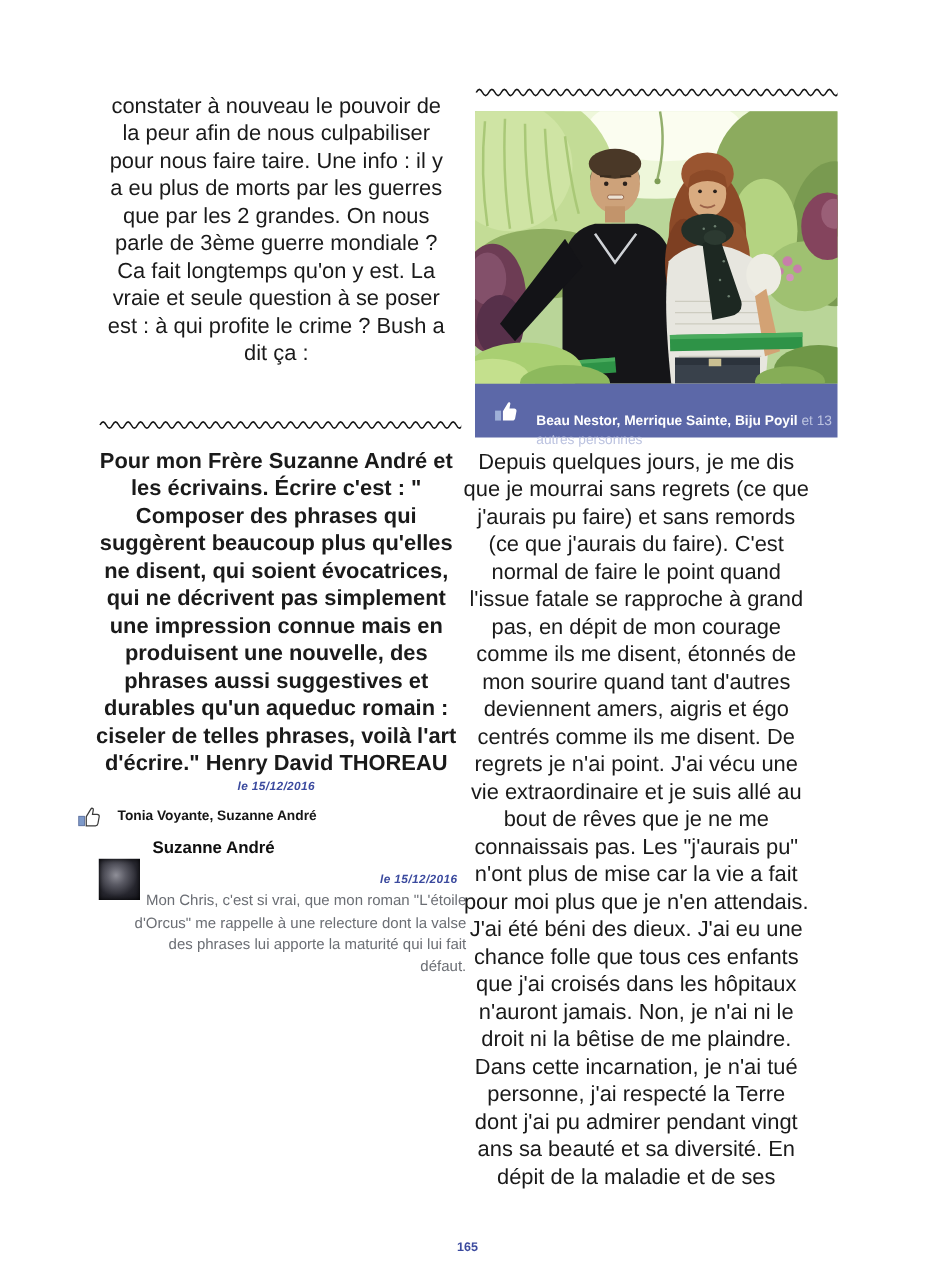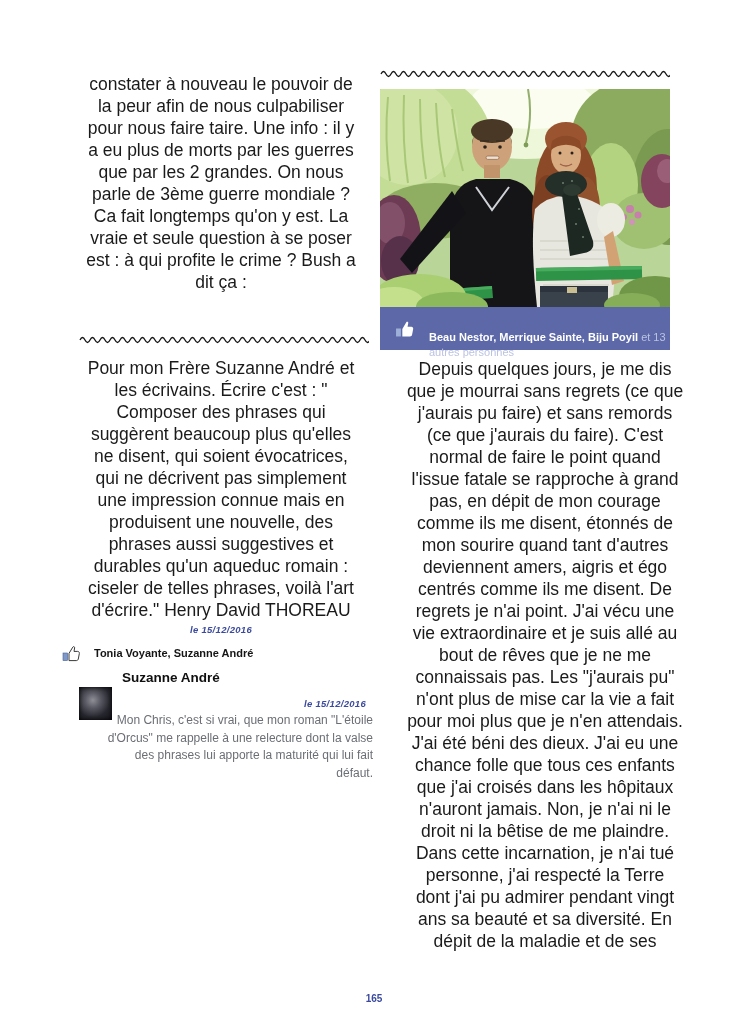--- a/index.html
+++ b/index.html
@@ -14,21 +14,21 @@
   .date{
     position:absolute;text-align:center;font-size:9.5px;font-weight:bold;
     font-style:italic;color:#3b4a9e;letter-spacing:.3px;
   }
   .wavy{position:absolute;width:290px;height:9px;}
   .wavy path{stroke:#141414;stroke-width:1.3;fill:none;}
   
   #p1{left:72px;top:73px;width:298px;}
   #d1{left:72px;top:300px;width:298px;}
   #w1{left:79px;top:335px;}
-  #p2{left:72px;top:357px;width:298px;}
+  #p2{left:72px;top:357px;width:298px;font-weight:bold;}
   #d2{left:72px;top:624px;width:298px;}
   .likes-row{position:absolute;left:62px;top:644px;display:flex;align-items:center;gap:11px;text-align:right;}
   .likes-row .names{font-size:11px;font-weight:bold;color:#151515;}
   #avatar{
     position:absolute;left:79px;top:687px;width:33px;height:33px;
     background:radial-gradient(circle at 42% 40%, #8f8f98 0%, #5a5a64 28%, #26262e 62%, #121218 100%);
     box-shadow:inset 0 0 4px #000;
   }
   #cauthor{position:absolute;left:122px;top:670px;font-size:13.5px;font-weight:bold;color:#0f0f0f;}
   #cdate{left:72px;top:698px;width:294px;text-align:right;}
@@ -41,21 +41,21 @@
   #photo{position:absolute;left:380px;top:89px;width:290px;height:218px;}
   #photo svg{display:block;}
   #likebar{
     position:absolute;left:380px;top:307px;width:290px;height:43px;
     background:#5c68a8;display:flex;align-items:center;
   }
   #likebar .lb-icon{margin-left:15px;flex:0 0 auto;}
   #likebar .lb-text{margin-left:12px;width:242px;font-size:11px;line-height:14.5px;color:#ffffff;margin-top:32px;}
   #likebar .lb-names{font-weight:bold;color:#ffffff;}
   #likebar .lb-suffix{color:#bcc3e0;}
-  #p3{left:396px;top:358px;width:298px;}
+  #p3{left:360px;top:358px;width:298px;}
   #pagenum{
     position:absolute;left:0;top:993px;width:748px;text-align:center;
     font-size:10px;font-weight:bold;color:#3b4a9e;
   }
 </style>
 </head>
 <body>
 
 <div class="page">
 

